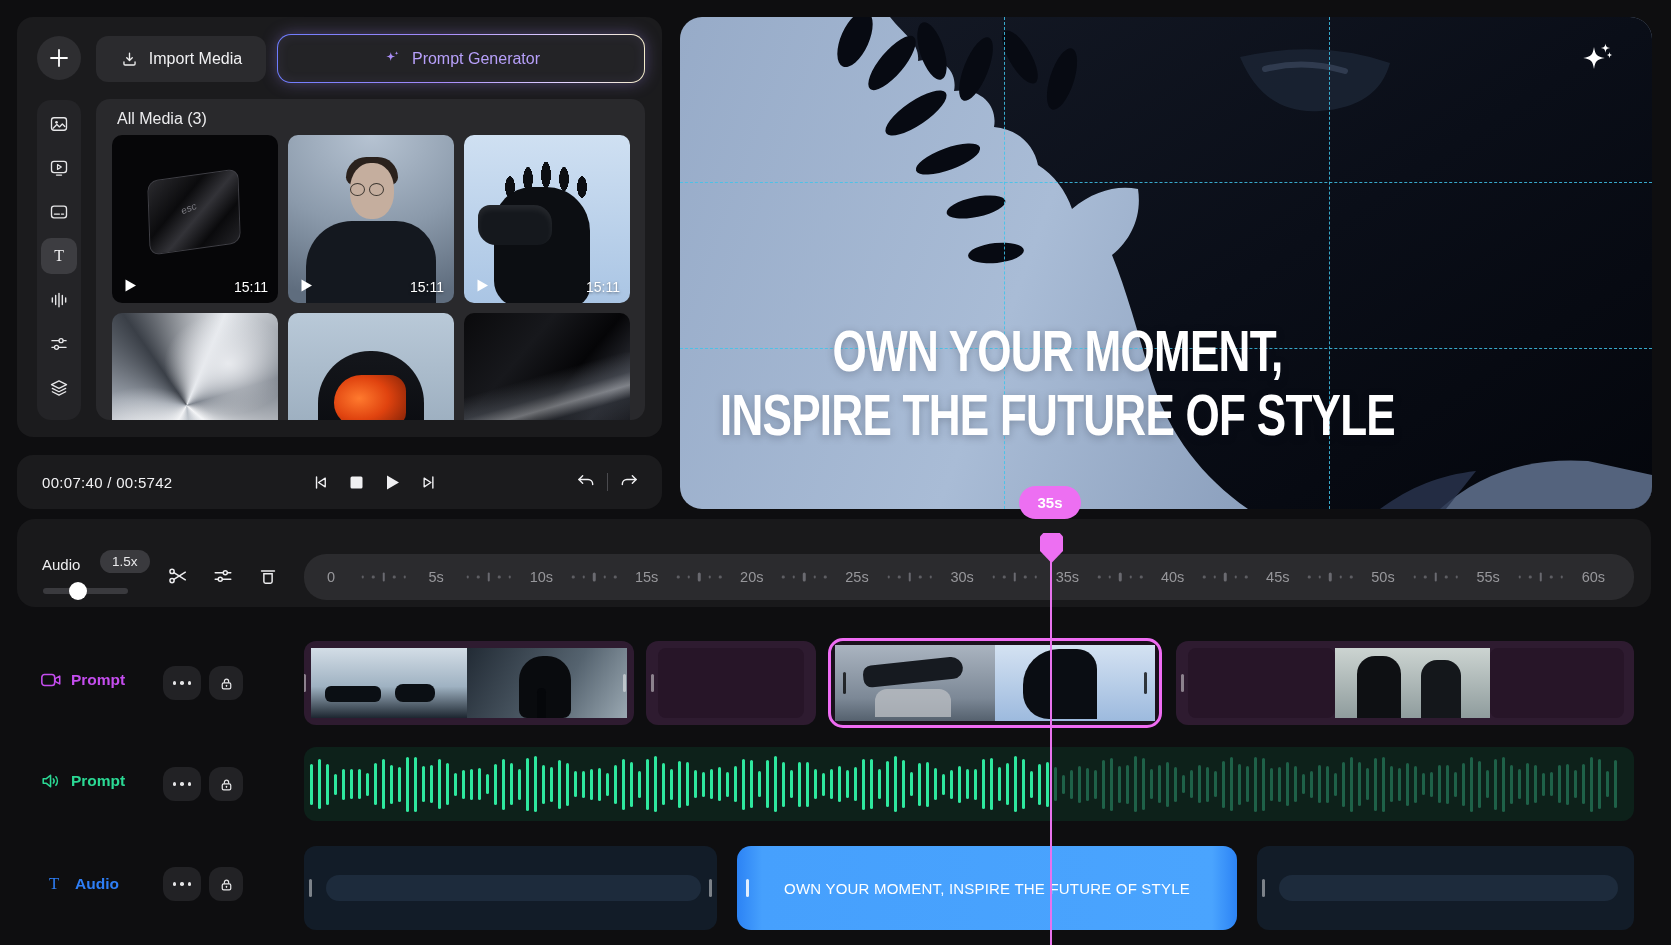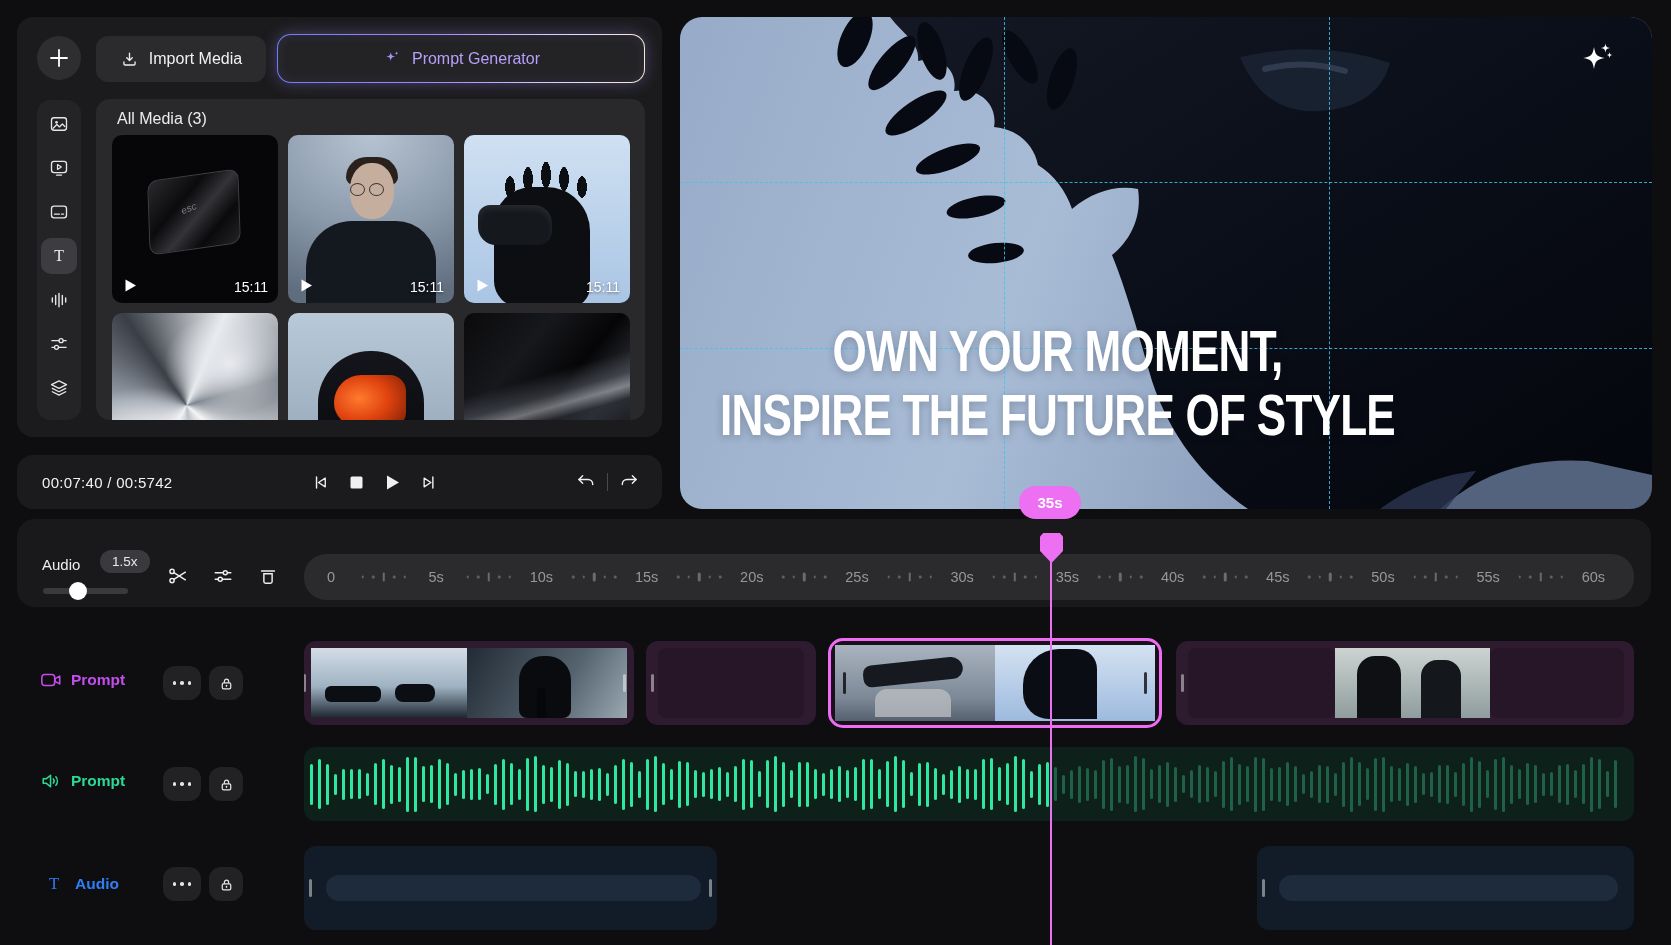--- a/index.html
+++ b/index.html
@@ -715,18 +715,22 @@
         <path d="M9 11V8.8a3 3 0 0 1 6 0V11" stroke="#e8e8ea" stroke-width="1.7" fill="none"></path>
         <path d="M12 14.5v1.5" stroke="#e8e8ea" stroke-width="1.7" stroke-linecap="round"></path>
       </svg>
   </div>
 
   <div class="clip text-clip-dark" style="left:304px;top:846px;width:413px;height:84px;">
     <div class="pillbar"></div>
     <div class="handle" style="left:5px;"></div>
     <div class="handle" style="right:5px;"></div>
   </div>
+  <div class="clip text-clip-blue" style="left:737px;top:846px;width:500px;height:84px;">
+    <span>OWN YOUR MOMENT, INSPIRE THE FUTURE OF STYLE</span>
+    <div class="handle" style="left:9px;background:rgba(255,255,255,.85);"></div>
+  </div>
   <div class="clip text-clip-dark" style="left:1257px;top:846px;width:377px;height:84px;">
     <div class="pillbar"></div>
     <div class="handle" style="left:5px;"></div>
   </div>
 
 </div>
 
 </body></html>

